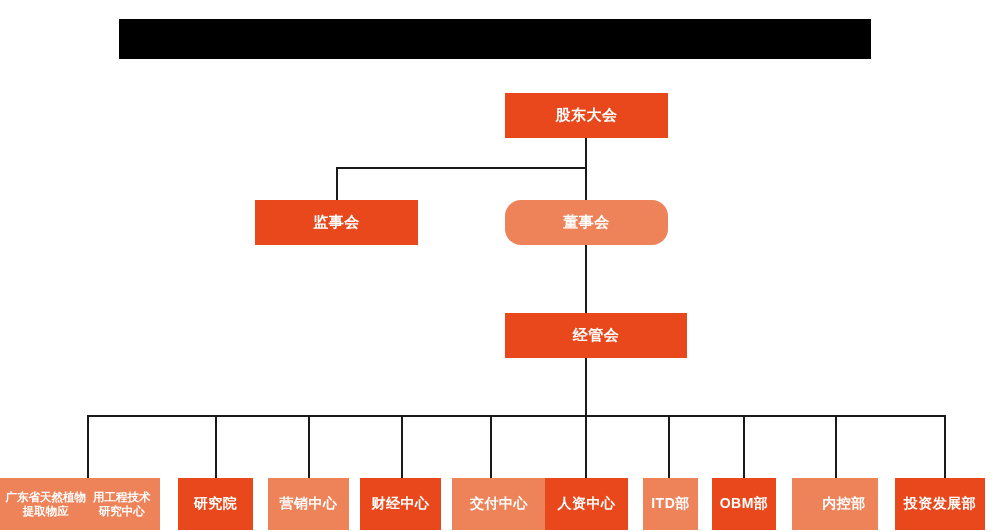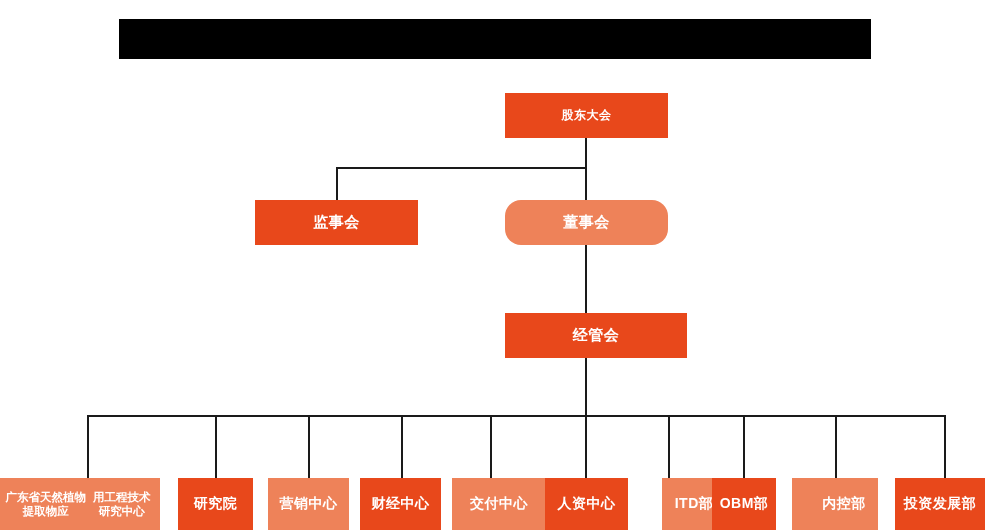--- a/index.html
+++ b/index.html
@@ -47,21 +47,21 @@
     text-align: center;
     color: #ffffff;
     font-weight: bold;
     line-height: 1.25;
     letter-spacing: 0.5px;
     padding: 2px 4px;
   }
   .node.dark   { background: #E8481B; }
   .node.light  { background: #EE8259; }
 
-  .lvl1 { font-size: 12px; }
+  .lvl1 { font-size: 15px; }
   .lvl2 { font-size: 15px; }
   .lvl3 { font-size: 15px; }
   .leaf { font-size: 14px; }
   .leaf.small { font-size: 11.5px; letter-spacing: 0px; }
 </style>
 </head>
 <body>
 
 <div id="canvas">
 
@@ -108,21 +108,21 @@
   <div class="node dark leaf" style="left:178px; top:478px; width:75px; height:52px;">研究院</div>
 
   <div class="node light leaf" style="left:268px; top:478px; width:81px; height:52px;">营销中心</div>
 
   <div class="node dark leaf" style="left:360px; top:478px; width:81px; height:52px;">财经中心</div>
 
   <div class="node light leaf" style="left:452px; top:478px; width:94px; height:52px;">交付中心</div>
 
   <div class="node dark leaf" style="left:545px; top:478px; width:83px; height:52px;">人资中心</div>
 
-  <div class="node light leaf" style="left:662px; top:478px; width:64px; height:52px;">ITD部</div>
+  <div class="node light leaf" style="left:643px; top:478px; width:55px; height:52px;">ITD部</div>
 
   <div class="node dark leaf" style="left:712px; top:478px; width:64px; height:52px;">OBM部</div>
 
   <div class="node light leaf" style="left:792px; top:478px; width:86px; height:52px;padding-left:22px;">内控部</div>
 
   <div class="node dark leaf" style="left:895px; top:478px; width:90px; height:52px;">投资发展部</div>
 
 </div>
 
 </body></html>

